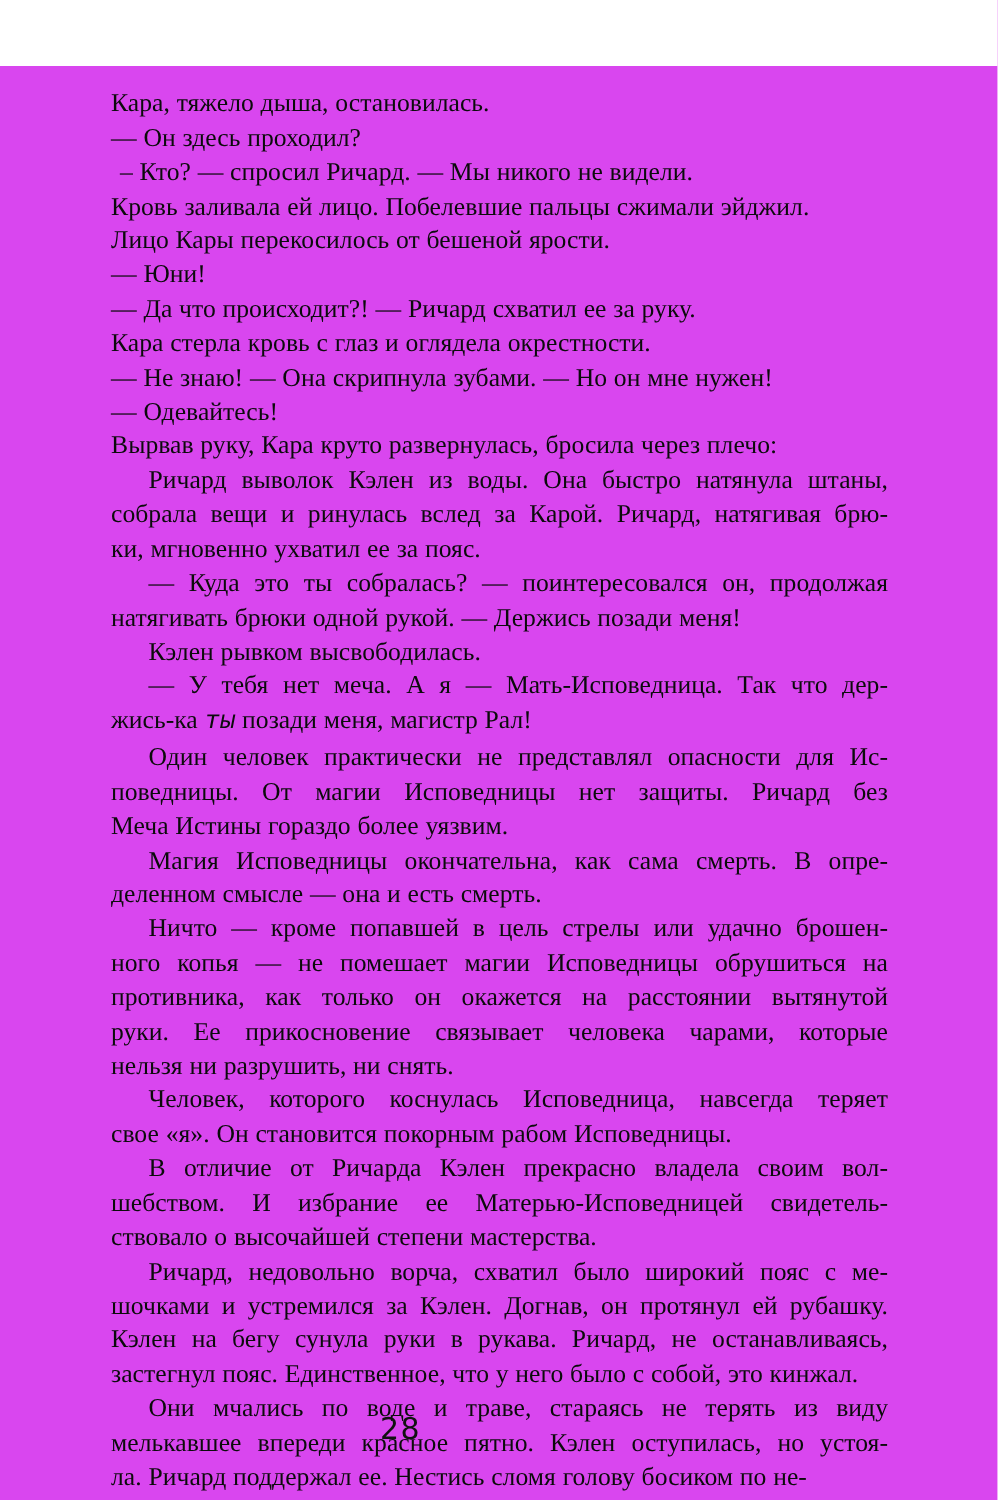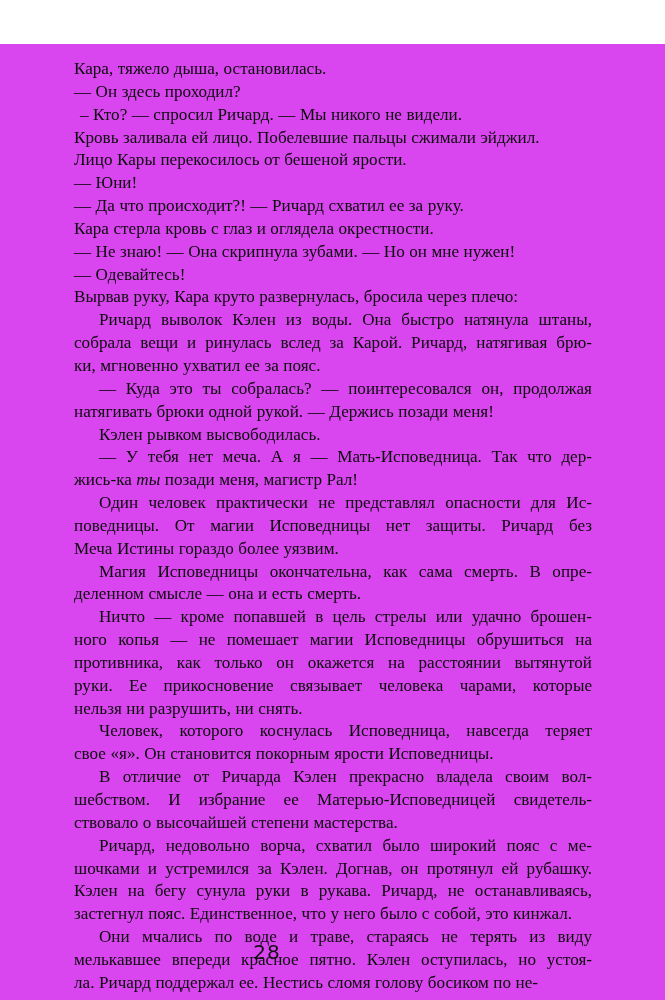--- a/index.html
+++ b/index.html
@@ -55,20 +55,21 @@
     text-indent: 25px;
   }
 
   
   .ln.nudge {
     text-indent: 6px;
   }
 
   .ital {
     font-style: italic;
+    font-family: Liberation Mono, monospace;
   }
 
   
   #folio {
     position: absolute;
     top: 896px;
     left: 0;
     width: 534px;
     text-align: center;
     font-family: "DejaVu Sans", "Liberation Sans", sans-serif;
@@ -143,21 +144,21 @@
       </div>
       <div class="para">
         <span class="ln indent">Ничто — кроме попавшей в цель стрелы или удачно брошен-</span>
         <span class="ln">ного копья — не помешает магии Исповедницы обрушиться на</span>
         <span class="ln">противника, как только он окажется на расстоянии вытянутой</span>
         <span class="ln">руки. Ее прикосновение связывает человека чарами, которые</span>
         <span class="ln last">нельзя ни разрушить, ни снять.</span>
       </div>
       <div class="para">
         <span class="ln indent">Человек, которого коснулась Исповедница, навсегда теряет</span>
-        <span class="ln last">свое «я». Он становится покорным ярости Исповедницы.</span>
+        <span class="ln last">свое «я». Он становится покорным рабом Исповедницы.</span>
       </div>
       <div class="para">
         <span class="ln indent">В отличие от Ричарда Кэлен прекрасно владела своим вол-</span>
         <span class="ln">шебством. И избрание ее Матерью-Исповедницей свидетель-</span>
         <span class="ln last">ствовало о высочайшей степени мастерства.</span>
       </div>
       <div class="para">
         <span class="ln indent">Ричард, недовольно ворча, схватил было широкий пояс с ме-</span>
         <span class="ln">шочками и устремился за Кэлен. Догнав, он протянул ей рубашку.</span>
         <span class="ln">Кэлен на бегу сунула руки в рукава. Ричард, не останавливаясь,</span>

